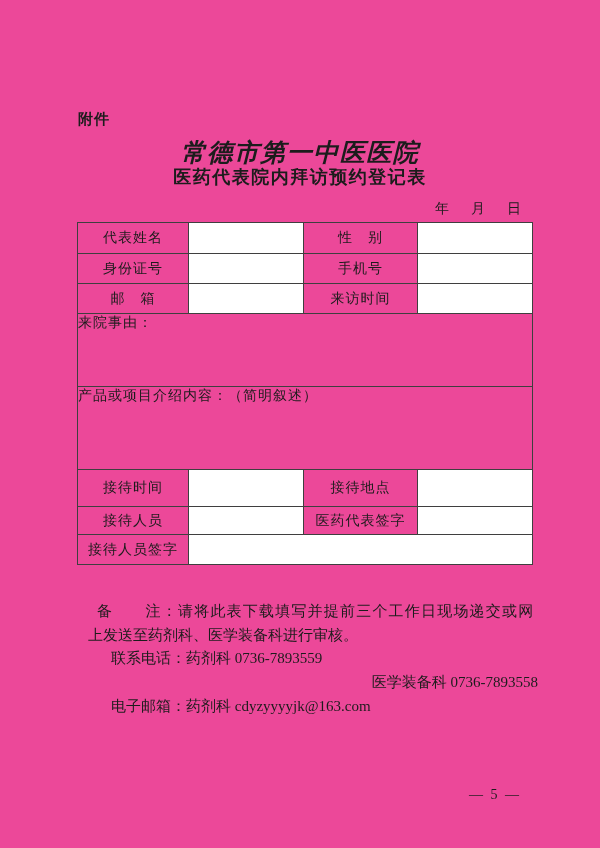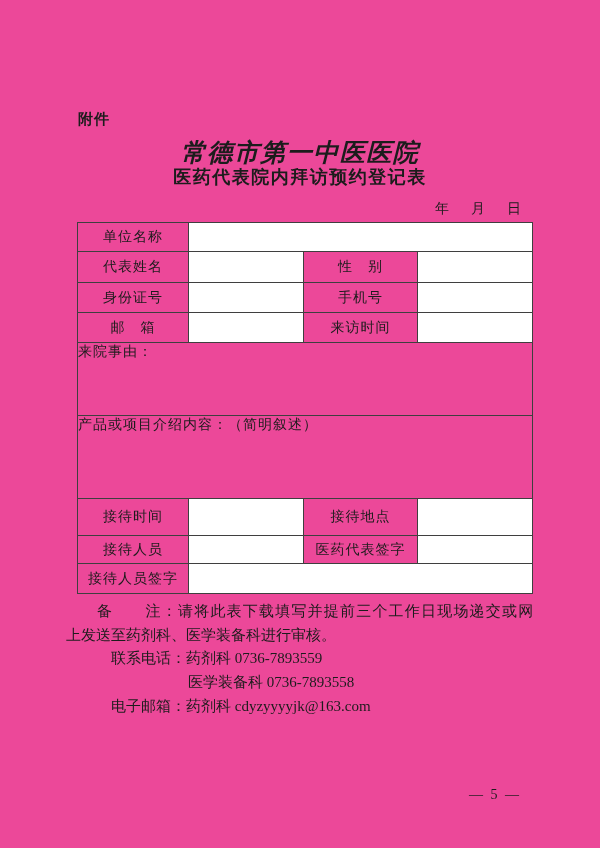--- a/index.html
+++ b/index.html
@@ -96,23 +96,23 @@
   .notes {
     position: absolute;
     left: 66px;
     top: 600px;
     width: 472px;
     font-size: 15px;
     line-height: 23.7px;
   }
   .notes .line { white-space: nowrap; }
   .notes .indent-a { padding-left: 31px; letter-spacing: 1.2px; }
-  .notes .indent-0 { padding-left: 0; }
+  .notes .indent-0 { padding-left: 0; margin-left: 22px; }
   .notes .indent-b { padding-left: 45px; }
-  .notes .indent-c { padding-left: 122px; }
+  .notes .indent-c { padding-left: 122px; text-align: right; }
   .page-number {
     position: absolute;
     top: 787px;
     right: 79px;
     font-size: 14px;
     letter-spacing: 2px;
   }
 </style>
 </head>
 <body>
@@ -132,24 +132,20 @@
   </div>
 
   <table class="form-table">
     <colgroup>
         <col class="c1">
         <col class="c2">
         <col class="c3">
         <col class="c4">
       </colgroup>
     <tbody>
-      <tr class="r1">
-        <td class="lbl">单位名称</td>
-        <td class="val" colspan="3"></td>
-      </tr>
       <tr class="r2">
         <td class="lbl">代表姓名</td>
         <td class="val"></td>
         <td class="lbl">性　别</td>
         <td class="val"></td>
       </tr>
       <tr class="r3">
         <td class="lbl">身份证号</td>
         <td class="val"></td>
         <td class="lbl">手机号</td>

